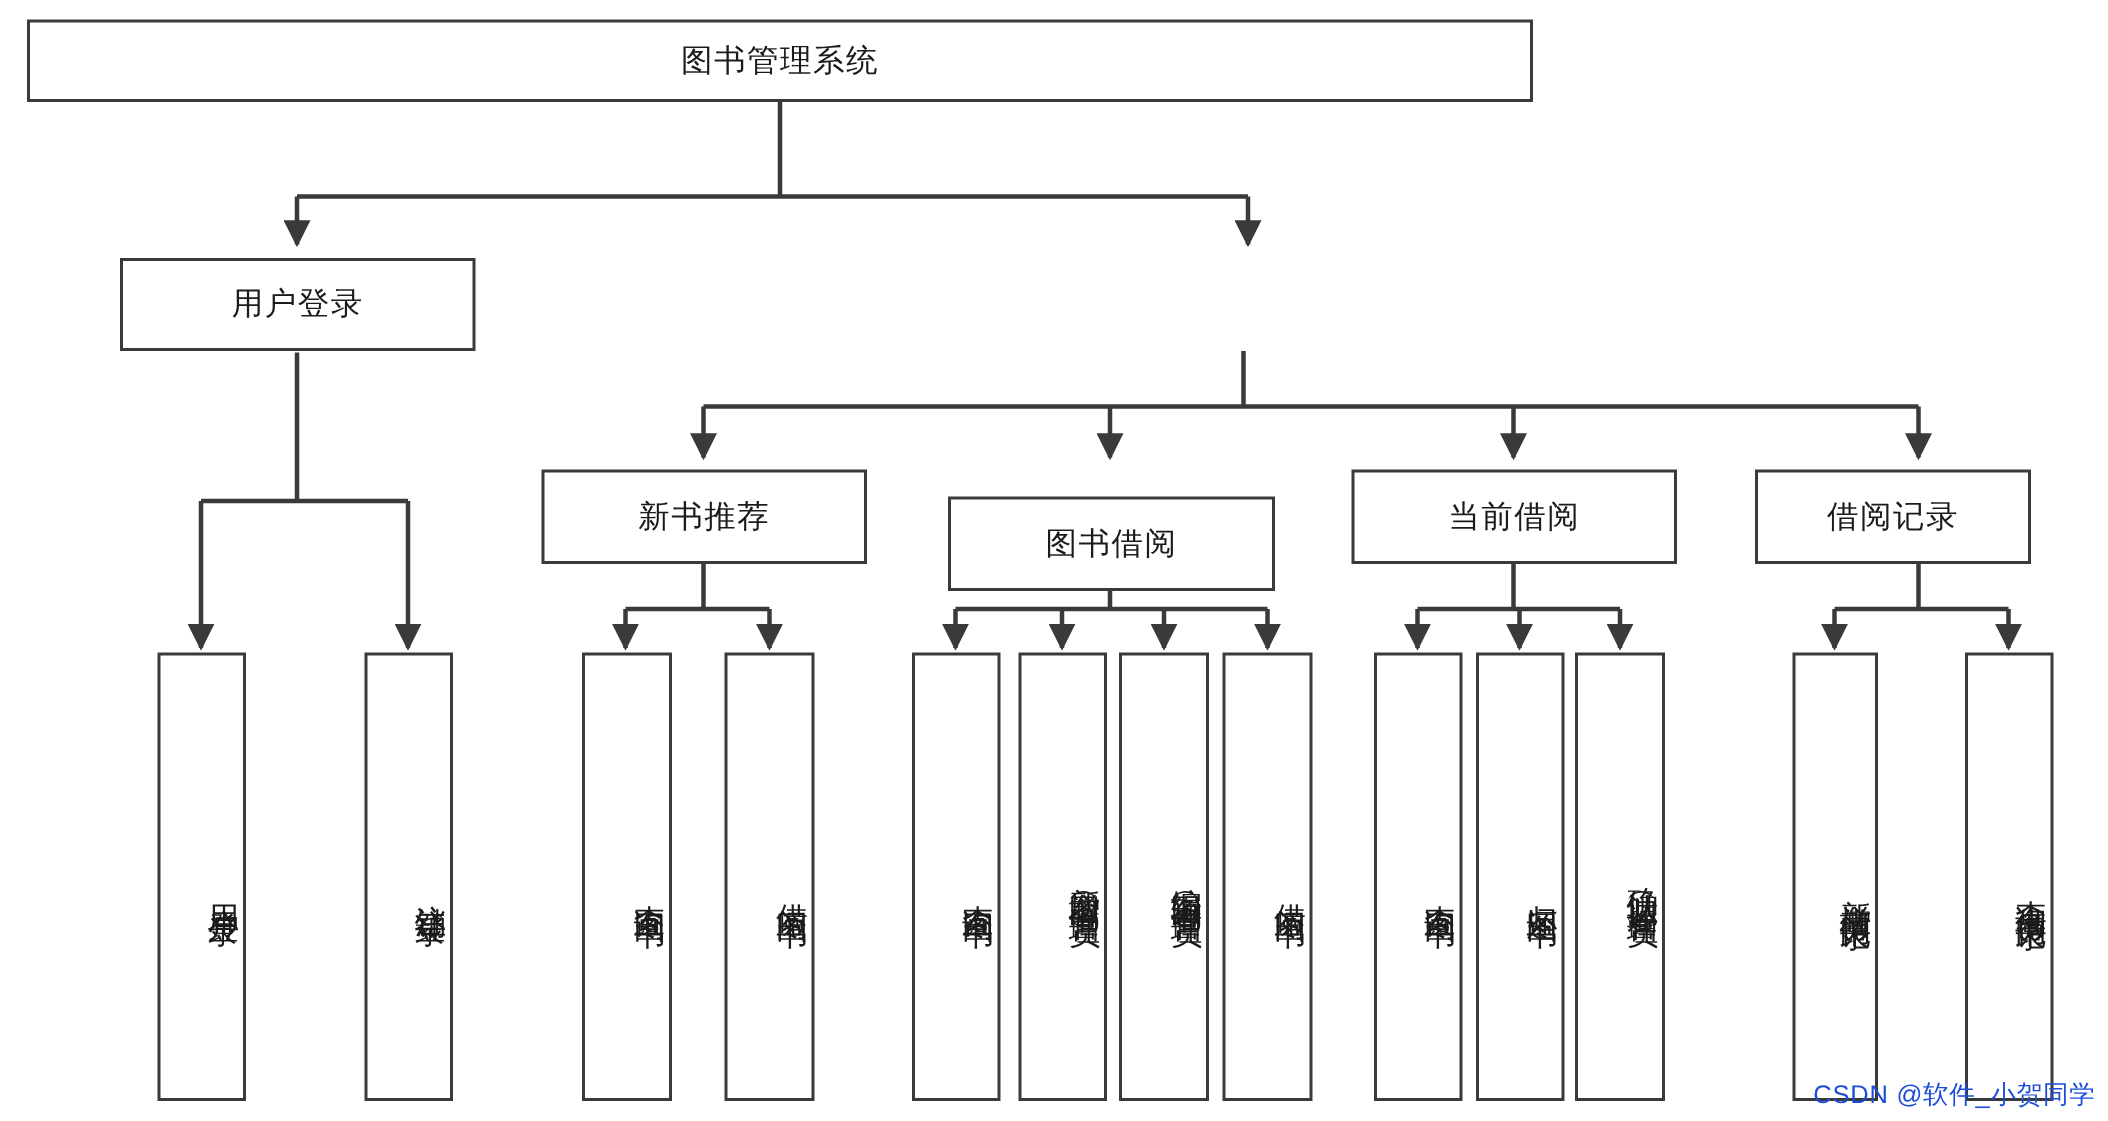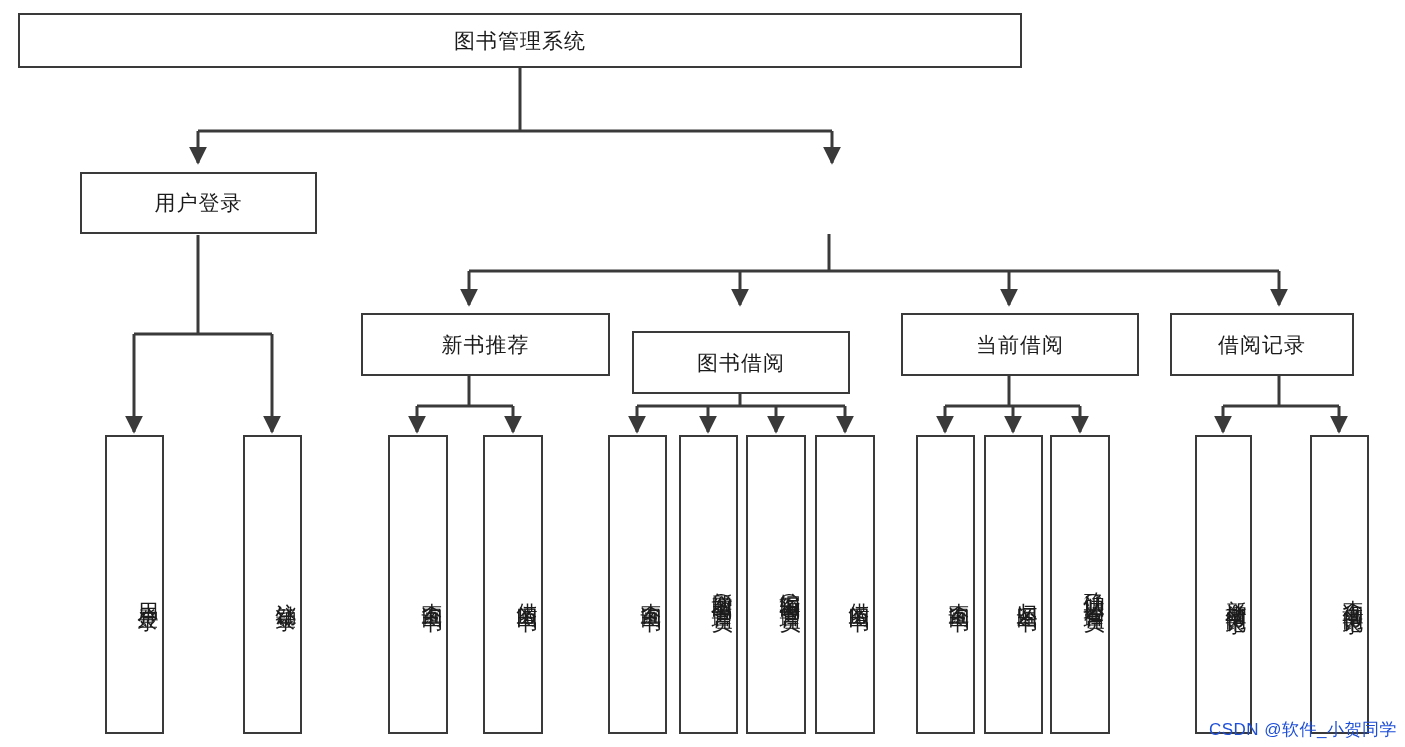--- a/index.html
+++ b/index.html
@@ -126,27 +126,27 @@
   </svg>
 
   <div class="node h" style="left:18px; top:13px; width:1004px; height:55px;">
     <span class="hlabel">图书管理系统</span>
   </div>
 
   <div class="node h" style="left:80px; top:172px; width:237px; height:62px;">
     <span class="hlabel">用户登录</span>
   </div>
 
-  <div class="node h" style="left:361px; top:313px; width:249px; height:63px;">
+  <div class="node h" style="left:361px; top:313px; width:217px; height:63px;">
     <span class="hlabel">新书推荐</span>
   </div>
   <div class="node h" style="left:632px; top:331px; width:218px; height:63px;">
     <span class="hlabel">图书借阅</span>
   </div>
-  <div class="node h" style="left:901px; top:313px; width:238px; height:63px;">
+  <div class="node h" style="left:901px; top:313px; width:217px; height:63px;">
     <span class="hlabel">当前借阅</span>
   </div>
   <div class="node h" style="left:1170px; top:313px; width:184px; height:63px;">
     <span class="hlabel">借阅记录</span>
   </div>
 
   <div class="node v" style="left:105px; top:435px; width:59px; height:299px;">
     <span class="vlabel">用户登录</span>
   </div>
   <div class="node v" style="left:243px; top:435px; width:59px; height:299px;">

